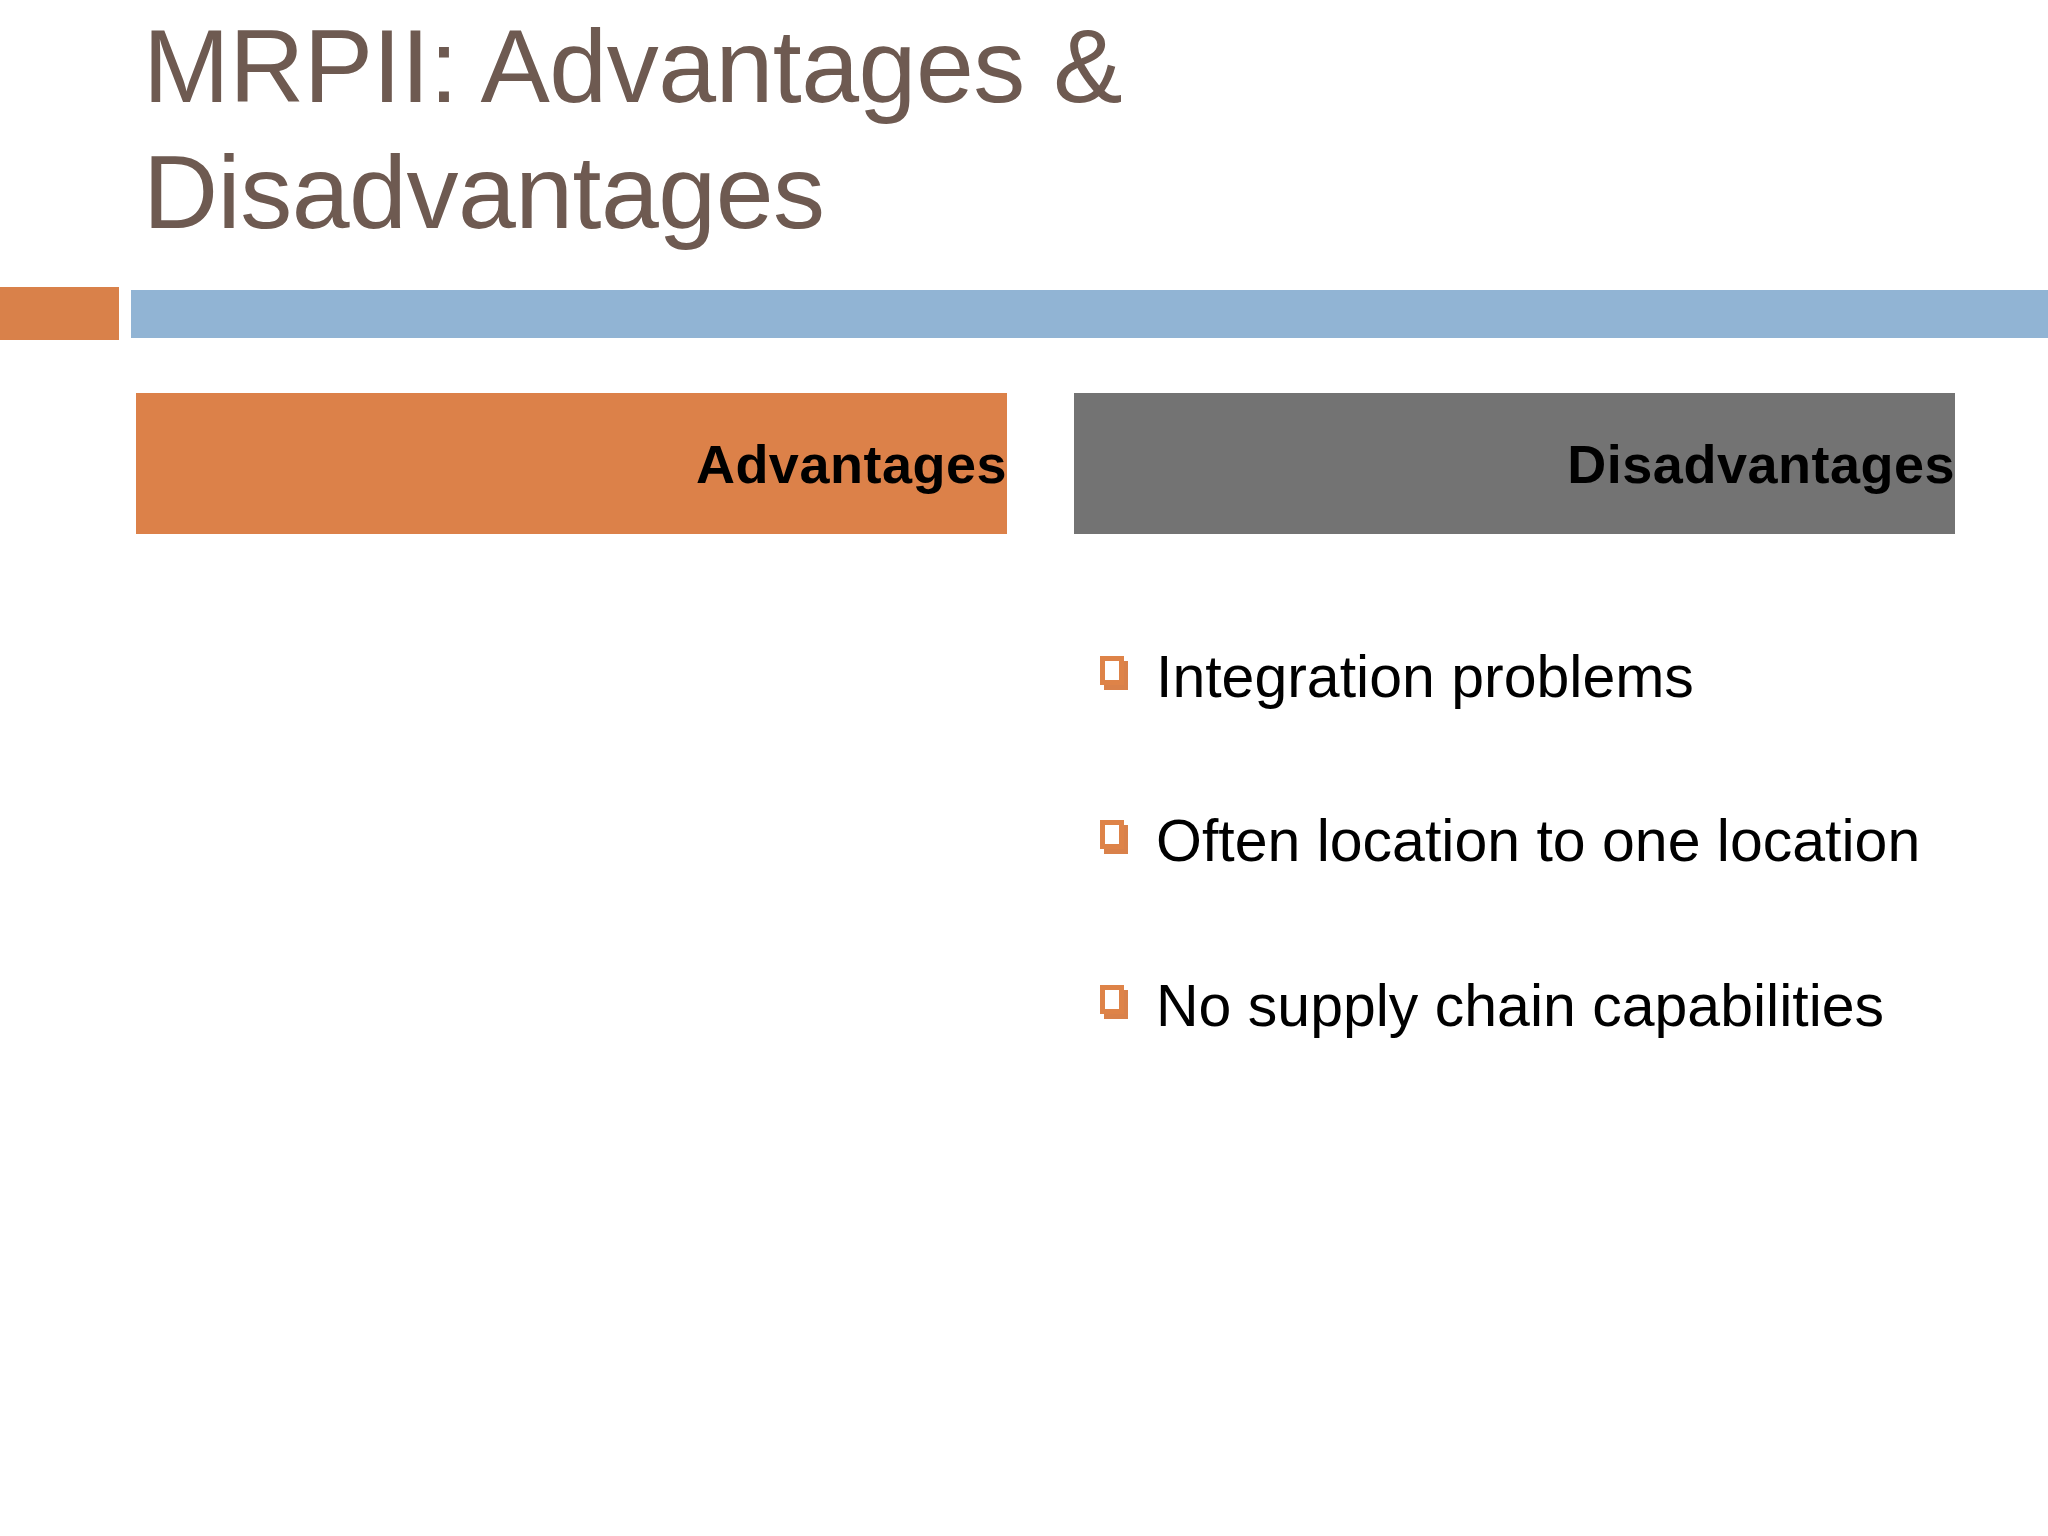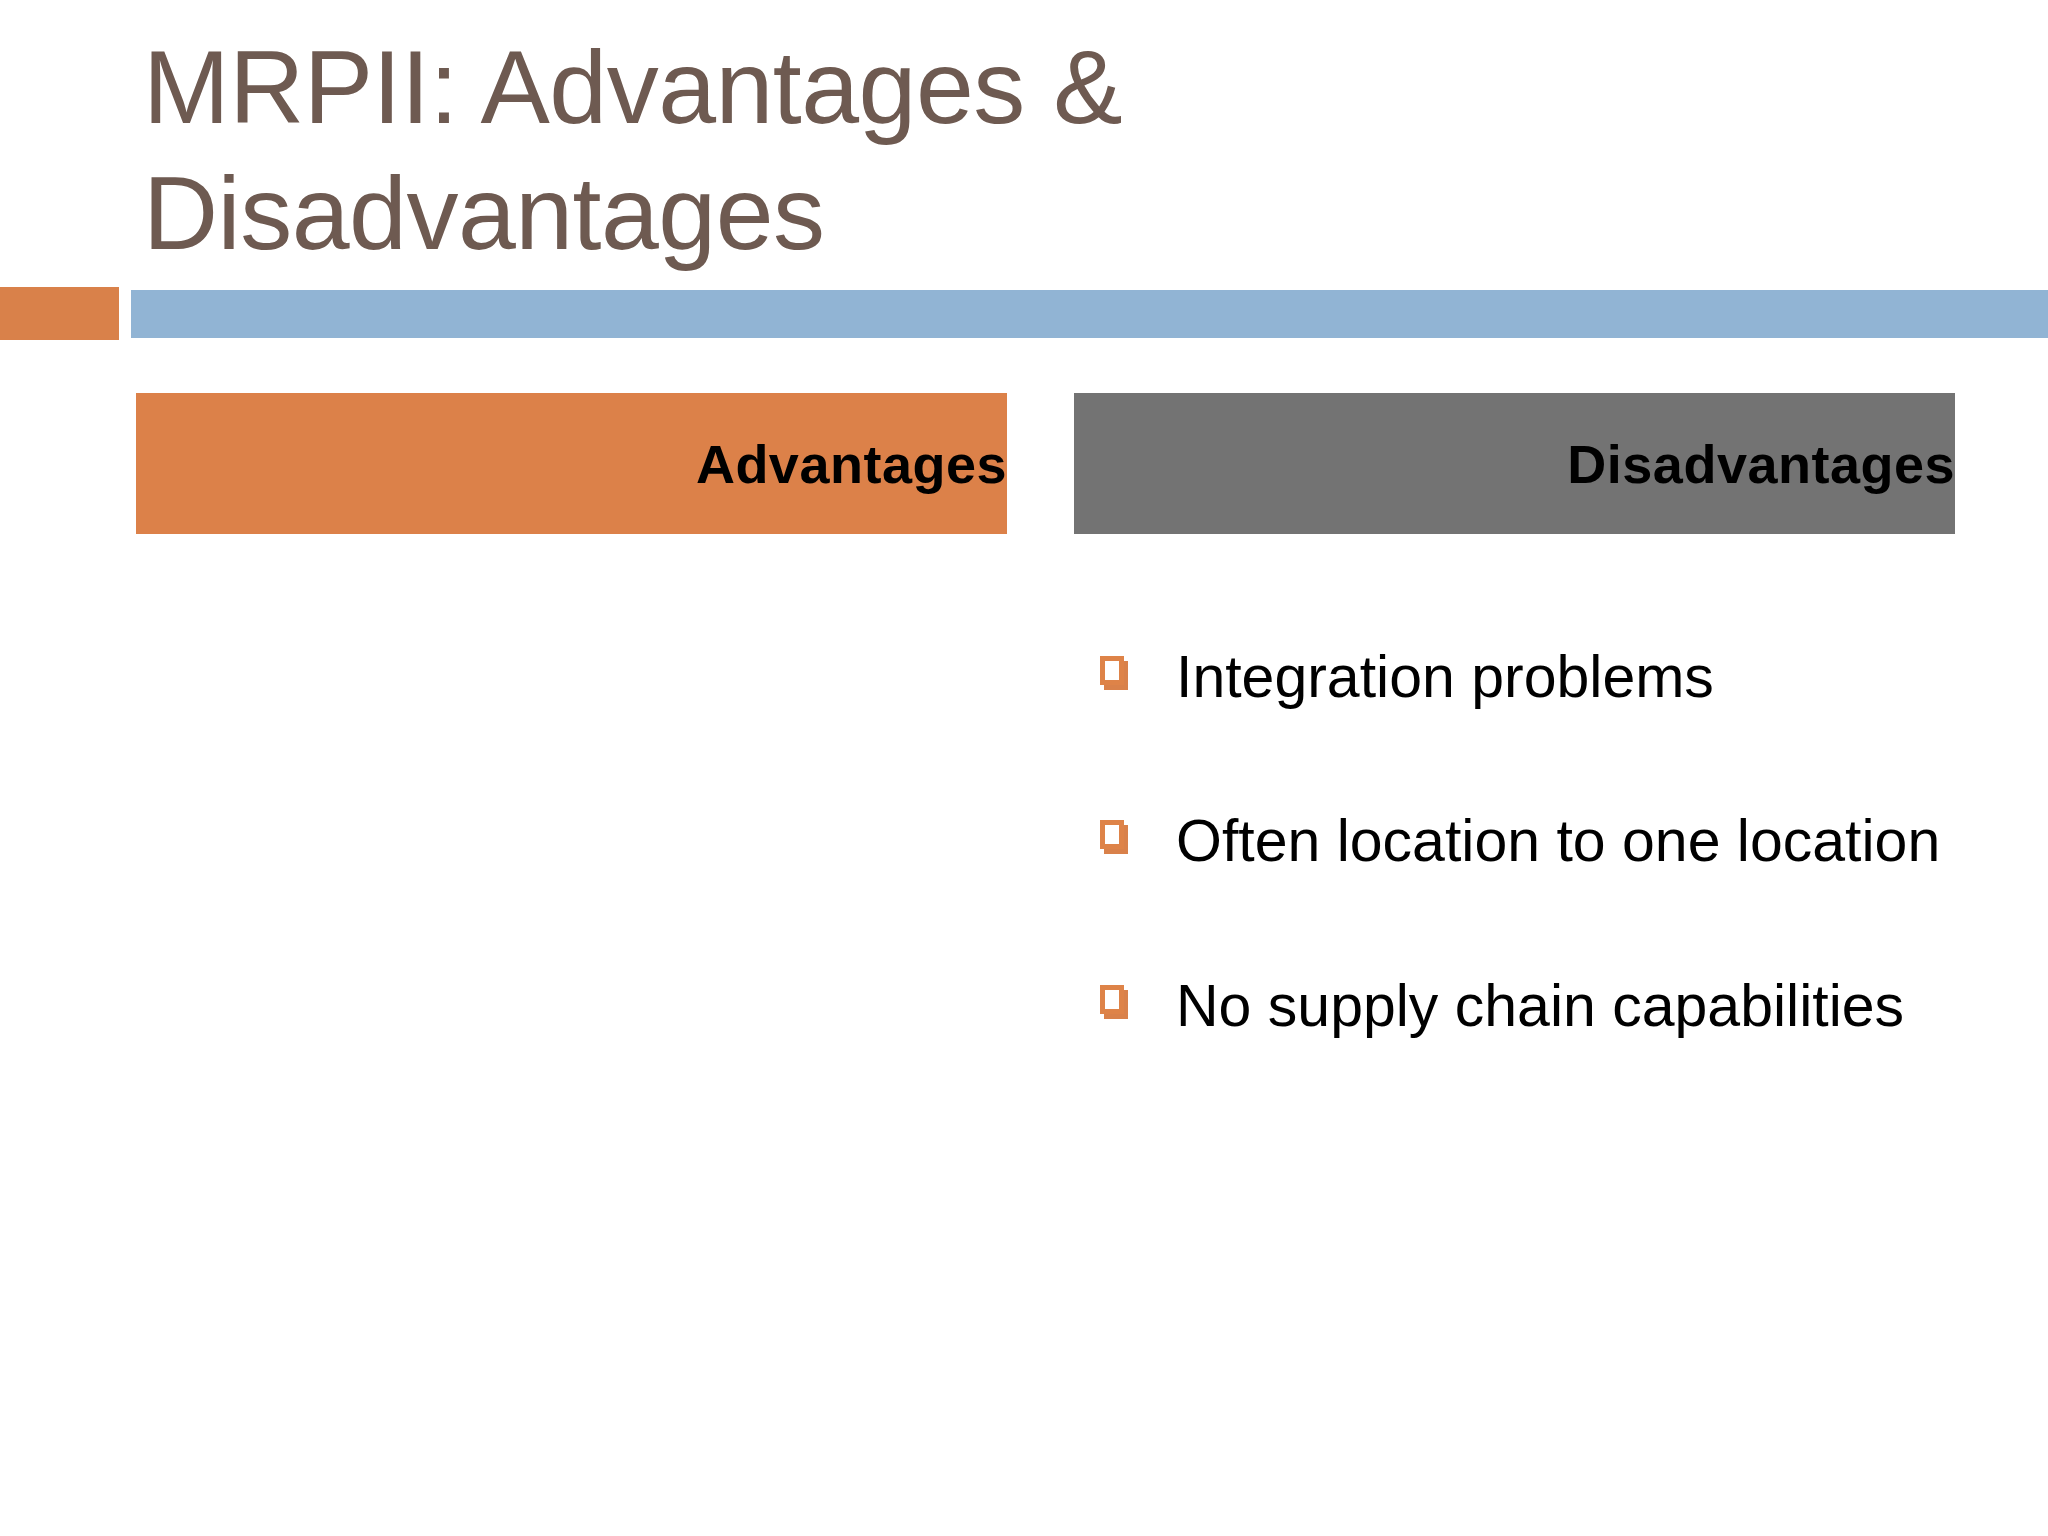--- a/index.html
+++ b/index.html
@@ -13,21 +13,21 @@
     height: 1536px;
     background: #ffffff;
     overflow: hidden;
     font-family: "Liberation Sans", sans-serif;
   }
 
   
   #title-block {
     position: absolute;
     left: 143px;
-    top: 25px;
+    top: 4px;
     width: 1400px;
     color: #6E5A51;
     font-size: 104px;
     line-height: 1.21;
     font-weight: 400;
     letter-spacing: -0.5px;
     white-space: pre-line;
   }
 
   
@@ -93,21 +93,20 @@
     color: #000000;
     font-size: 59px;
   }
   #col-advantages .bullet-item {
     line-height: 1.0;
     margin-bottom: 72px;
   }
   #col-disadvantages .bullet-item {
     line-height: 1.26;
     margin-bottom: 90px;
-    gap: 20px;
   }
 
   .bullet-marker {
     position: relative;
     flex: 0 0 auto;
     width: 28px;
     height: 34px;
     margin-top: 16px;
     margin-right: 28px;
   }

